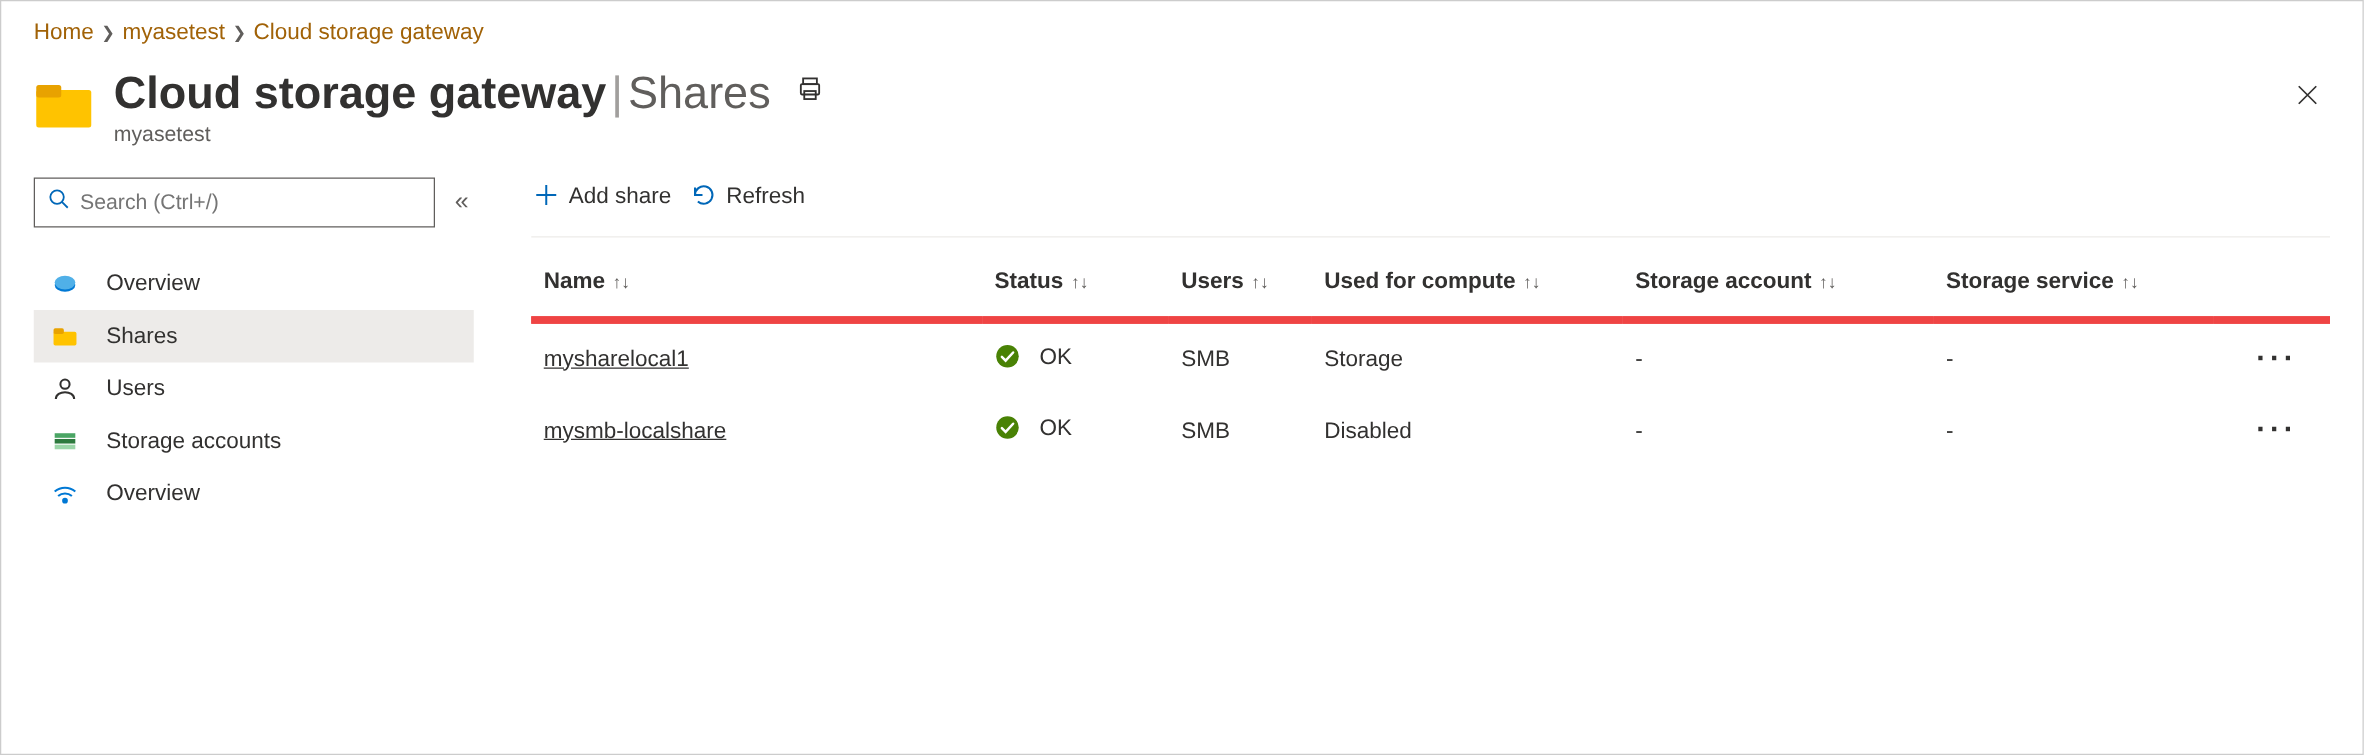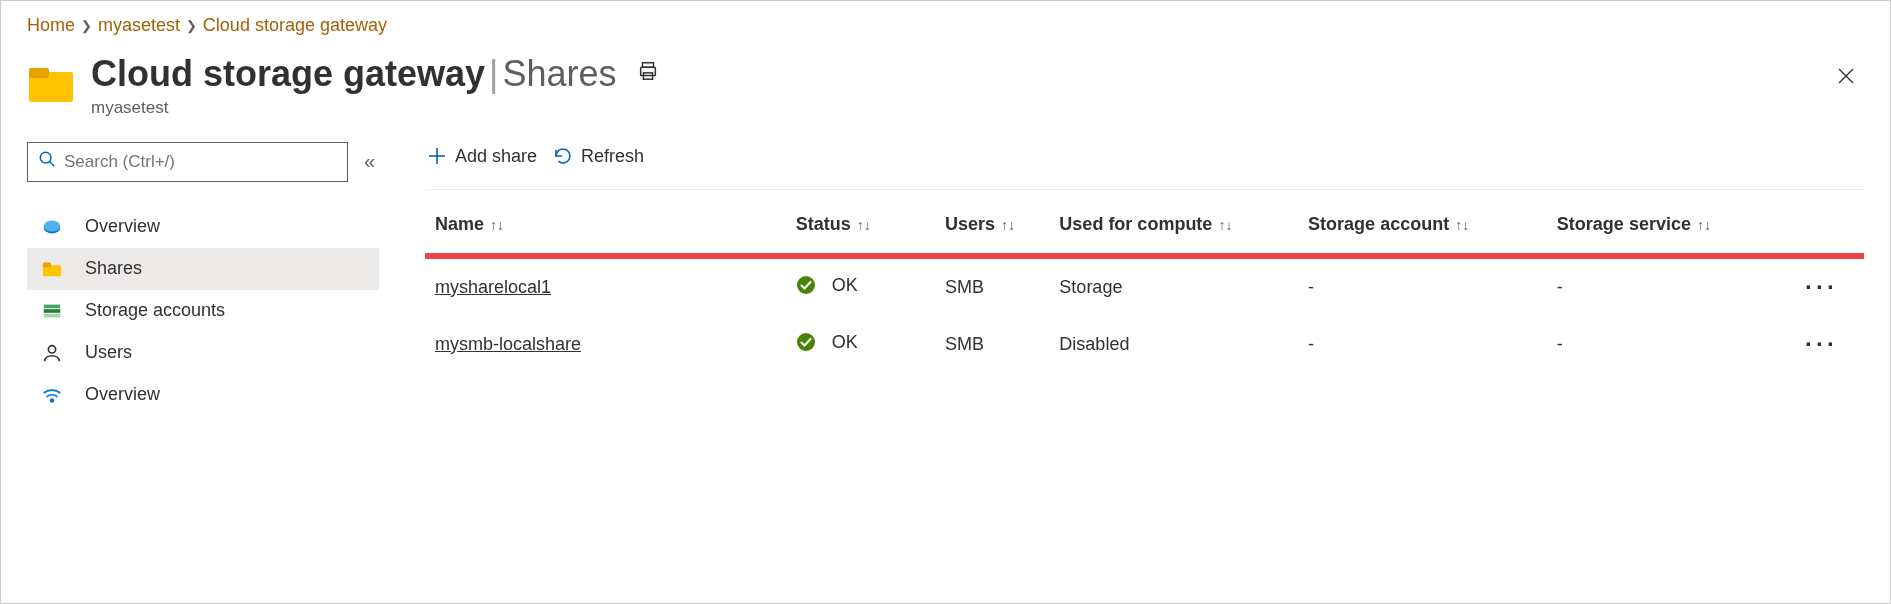--- a/index.html
+++ b/index.html
@@ -222,36 +222,36 @@
           <span class="nav-icon">
             <svg viewBox="0 0 24 24" width="22" height="22">
               <rect x="2" y="8" width="20" height="12" rx="1.5" fill="#ffc300"></rect>
               <rect x="2" y="5" width="9" height="5" rx="1.5" fill="#e8a200"></rect>
             </svg>
           </span>
           <span>Shares</span>
         </li>
         <li>
           <span class="nav-icon">
+            <svg viewBox="0 0 24 24" width="22" height="22" fill="none" stroke="#323130" stroke-width="1.8">
+              <circle cx="12" cy="8" r="4"></circle>
+              <path d="M4 21c0-4 4-6 8-6s8 2 8 6"></path>
+            </svg>
+          </span>
+          <span>Users</span>
+        </li>
+        <li>
+          <span class="nav-icon">
             <svg viewBox="0 0 24 24" width="22" height="22">
               <rect x="3" y="5" width="18" height="4" fill="#4aa564"></rect>
               <rect x="3" y="10" width="18" height="4" fill="#2d7a3e"></rect>
               <rect x="3" y="15" width="18" height="4" fill="#9bd6a8"></rect>
             </svg>
           </span>
           <span>Storage accounts</span>
-        </li>
-        <li>
-          <span class="nav-icon">
-            <svg viewBox="0 0 24 24" width="22" height="22" fill="none" stroke="#323130" stroke-width="1.8">
-              <circle cx="12" cy="8" r="4"></circle>
-              <path d="M4 21c0-4 4-6 8-6s8 2 8 6"></path>
-            </svg>
-          </span>
-          <span>Users</span>
         </li>
         <li>
           <span class="nav-icon">
             <svg viewBox="0 0 24 24" width="22" height="22" fill="none" stroke="#0078d4" stroke-width="1.8">
               <path d="M3 10a14 14 0 0 1 18 0"></path>
               <path d="M6 14a9 9 0 0 1 12 0"></path>
               <circle cx="12" cy="18" r="1.6" fill="#0078d4"></circle>
             </svg>
           </span>
           <span>Overview</span>

